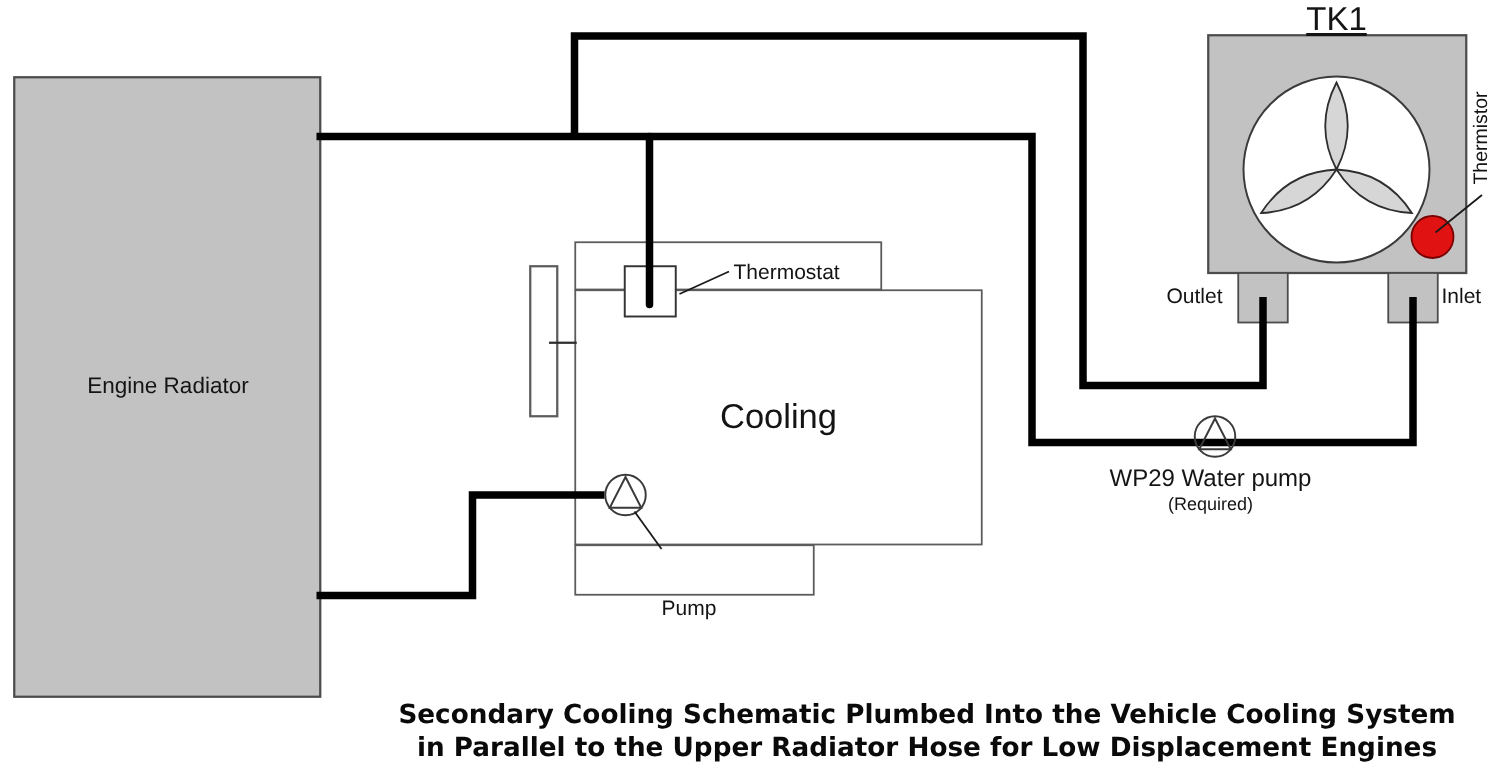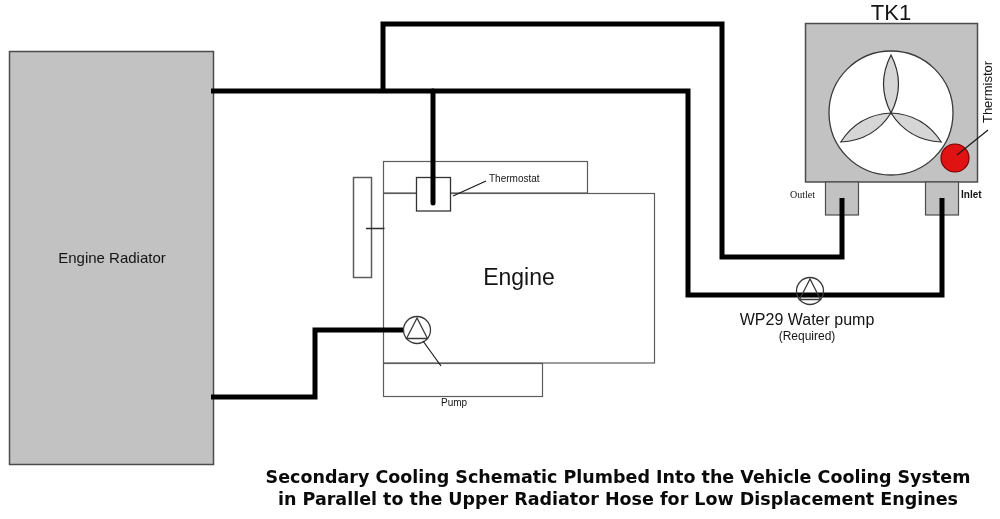--- a/index.html
+++ b/index.html
@@ -7,32 +7,32 @@
     position:relative;
     width:1000px;height:519px;
     background:#ffffff;
     overflow:hidden;
     font-family:"Liberation Sans", sans-serif;
   }
   #schematic-svg{position:absolute;left:0;top:0;}
   .lbl{
     position:absolute;
     font-family:"Liberation Sans", sans-serif;
-    font-size:10px;
+    font-size:14px;
     color:#141414;
     white-space:nowrap;
   }
   .lbl-center{text-align:center;}
   .radiator-label{left:12px;top:249px;width:200px;font-size:15px;}
   .engine-label{left:419px;top:264px;width:200px;font-size:23px;}
   .thermostat-label{left:489px;top:173px;}
   .pump-label{left:441px;top:369px;margin-top:28px;}
-  .tk1-title{left:841px;top:0px;width:100px;font-size:22px;}
-  .outlet-label{left:745px;top:189px;width:70px;text-align:right;font-family:Liberation Serif, serif;}
-  .inlet-label{left:961px;top:189px;font-weight:bold;}
+  .tk1-title{left:841px;top:0px;width:100px;font-size:22px;text-decoration:underline;}
+  .outlet-label{left:745px;top:189px;width:70px;text-align:right;}
+  .inlet-label{left:961px;top:189px;}
   .thermistor-label{
     left:987px;top:92px;
     font-size:13px;
     transform:translate(-50%,-50%) rotate(-90deg);
     transform-origin:center center;
   }
   .wp29-line1{left:707px;top:311px;width:200px;font-size:16px;}
   .wp29-line2{left:707px;top:329px;width:200px;font-size:12px;}
   .caption{
     position:absolute;
@@ -104,21 +104,21 @@
       <circle cx="810" cy="291" r="13.5"></circle>
       <path d="M810 279 L799.5 299.5 H820.5 Z"></path>
     </g>
 
     <path d="M453 196 L486 181" stroke="#1a1a1a" stroke-width="1.2" fill="none"></path>
     <path d="M423 341 L441 366" stroke="#1a1a1a" stroke-width="1.2" fill="none"></path>
   </svg>
 
   <div class="lbl lbl-center radiator-label">Engine Radiator</div>
 
-  <div class="lbl lbl-center engine-label">Engine</div>
+  <div class="lbl lbl-center engine-label">Cooling</div>
 
   <div class="lbl thermostat-label">Thermostat</div>
 
   <div class="lbl pump-label">Pump</div>
 
   <div class="lbl lbl-center tk1-title">TK1</div>
 
   <div class="lbl outlet-label">Outlet</div>
 
   <div class="lbl inlet-label">Inlet</div>

